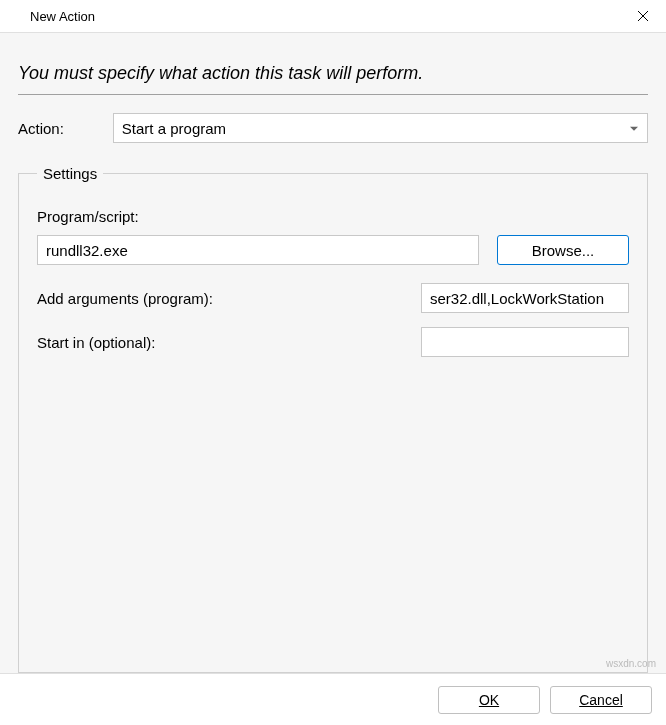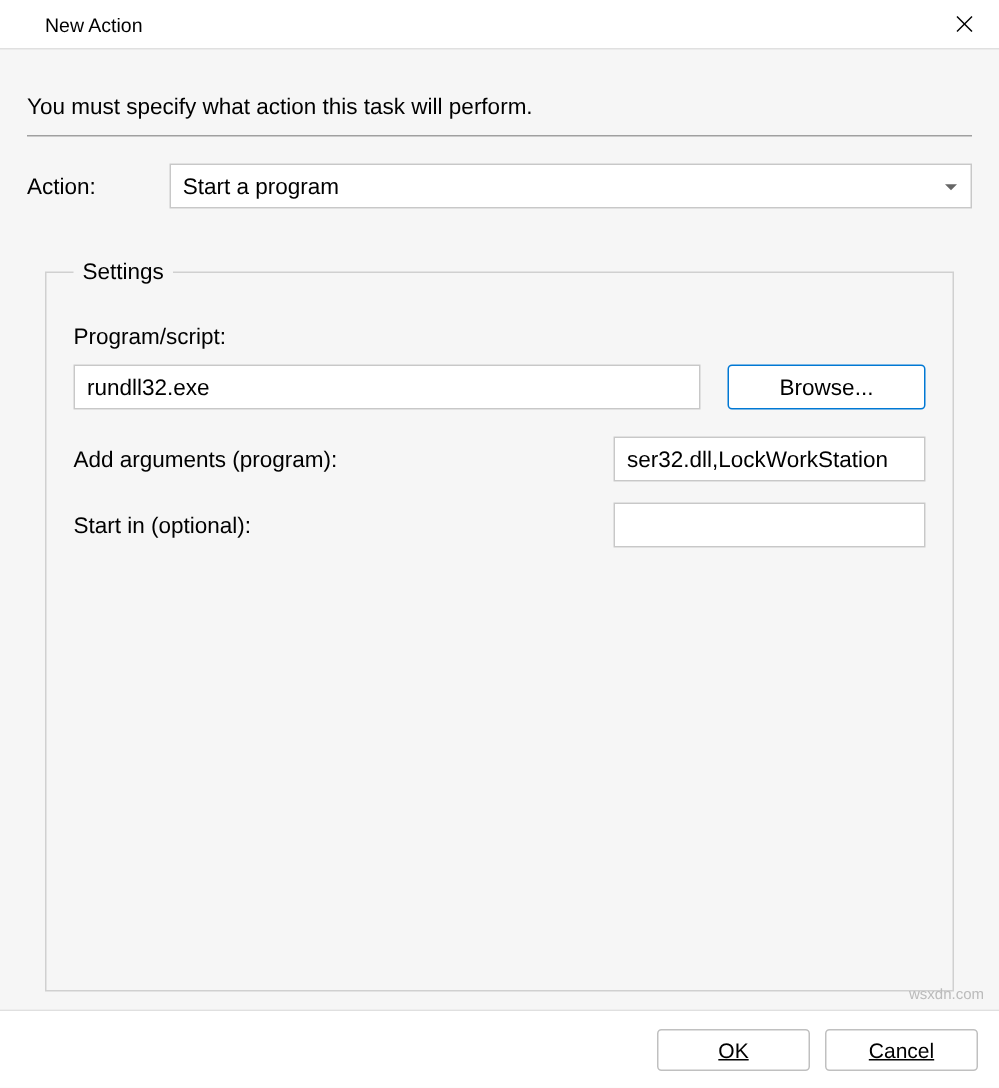--- a/index.html
+++ b/index.html
@@ -48,23 +48,24 @@
     }
     .content {
       flex: 1;
       background: #f6f6f6;
       border-top: 1px solid #e0e0e0;
       padding: 18px 18px 0 18px;
       display: flex;
       flex-direction: column;
     }
     .instruction {
-      font-size: 15px;
+      font-size: 18px;
       color: #000000;
       margin: 12px 0 10px 0;
+      font-style: italic;
     }
     .instruction-divider {
       border: none;
       border-top: 1px solid #a0a0a0;
       margin: 0 0 18px 0;
     }
     .action-row {
       display: flex;
       align-items: center;
       gap: 14px;
@@ -101,21 +102,21 @@
       border-right: 4px solid transparent;
       border-top: 4px solid #666;
       pointer-events: none;
     }
     .select-wrapper select {
       width: 100%;
     }
     .fieldset {
       border: 1px solid #d0d0d0;
       padding: 16px 18px 18px 18px;
-      margin: 12px;
+      margin: 0;
       flex: 1;
       position: relative;
     }
     .fieldset-legend {
       font-size: 15px;
       color: #000000;
       padding: 0 6px;
       background: #f6f6f6;
       position: relative;
       top: 0;

